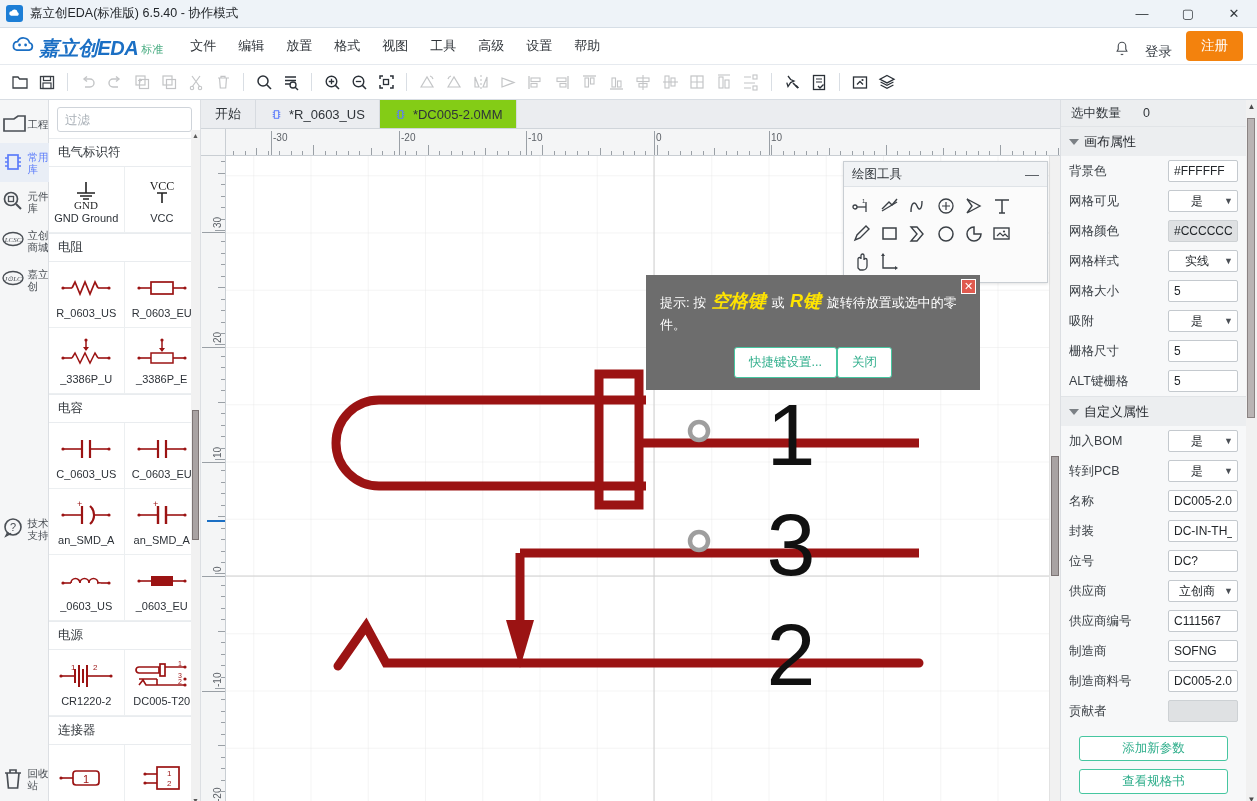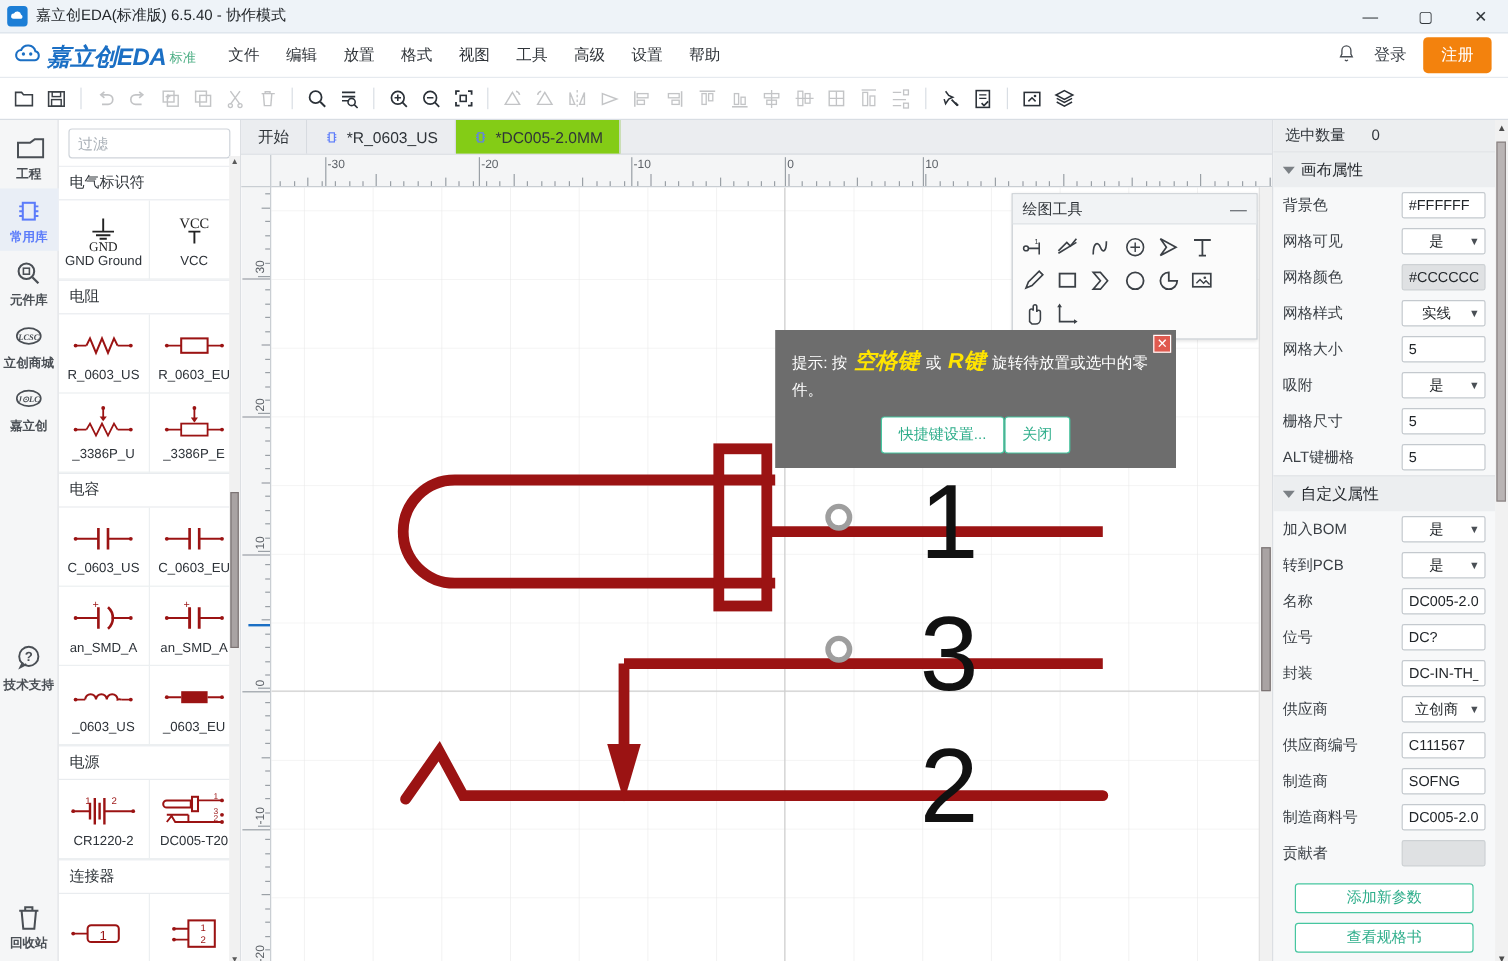--- a/index.html
+++ b/index.html
@@ -34,21 +34,21 @@
   #logo{display:flex;align-items:flex-end;margin-right:16px;}
   #logo .cloud{margin-right:3px;}
   #logo .lz{
     font-size:20px;font-weight:bold;font-style:italic;color:#1b6fc4;
     letter-spacing:-0.5px;line-height:1;
   }
   #logo .std{font-size:11px;color:#4cae84;margin-left:3px;line-height:1.5;}
   .menu-item{
     padding:6px 11px;font-size:13px;color:#30353a;cursor:default;border-radius:3px;
   }
-  #menu-right{margin-left:auto;display:flex;align-items:center;gap:14px;padding-right:4px;}
+  #menu-right{margin-left:auto;display:flex;align-items:flex-end;gap:14px;padding-right:4px;}
   #login-link{font-size:13.5px;color:#3b4148;cursor:pointer;}
   #signup-btn{
     background:#f3820d;color:#fff;font-size:13.5px;border:none;border-radius:4px;
     padding:6px 15px;cursor:pointer;font-family:inherit;
   }
   
   #toolbar{
     height:35px;background:#fff;border-bottom:1px solid #d8dde3;
     display:flex;align-items:center;padding:0 7px;gap:1px;
   }
@@ -59,22 +59,22 @@
   .tb.dim{opacity:.3;cursor:default;}
   .tb-sep{width:1px;height:18px;background:#d9dee4;margin:0 6px;}
   
   #main{display:flex;height:706px;}
   
   #rail{
     width:49px;background:#f5f6f7;border-right:1px solid #dcdfe3;
     display:flex;flex-direction:column;align-items:center;padding-top:4px;
   }
   .rail-item{
-    width:49px;padding:7px 0 5px;display:flex;flex-direction:column;align-items:center;
-    cursor:pointer;gap:2px;font-weight:bold;
+    width:49px;padding:7px 0 5px;display:flex;flex-direction:row;align-items:center;
+    cursor:pointer;gap:2px;
   }
   .rail-item .rl{font-size:10.5px;color:#4a4f55;line-height:1.1;}
   .rail-item.active{background:#e9eef6;}
   .rail-item.active .rl{color:#5c7cfa;}
   .rail-spacer{flex:1;}
   
   #libpanel{
     width:152px;background:#fff;border-right:1px solid #dcdfe3;
     display:flex;flex-direction:column;position:relative;
   }
@@ -1166,26 +1166,26 @@
             <div class="psel">
               <span class="cv">是</span>
               <span class="cd">▼</span>
             </div>
           </div>
           <div class="prow">
             <div class="plab">名称</div>
             <input class="pin" type="text" value="DC005-2.0MM" style="">
           </div>
           <div class="prow">
+            <div class="plab">封装</div>
+            <input class="pin" type="text" value="DC-IN-TH_" style="">
+          </div>
+          <div class="prow">
             <div class="plab">位号</div>
             <input class="pin" type="text" value="DC?" style="">
-          </div>
-          <div class="prow">
-            <div class="plab">封装</div>
-            <input class="pin" type="text" value="DC-IN-TH_" style="">
           </div>
           <div class="prow">
             <div class="plab">供应商</div>
             <div class="psel">
               <span class="cv">立创商</span>
               <span class="cd">▼</span>
             </div>
           </div>
           <div class="prow">
             <div class="plab">供应商编号</div>

